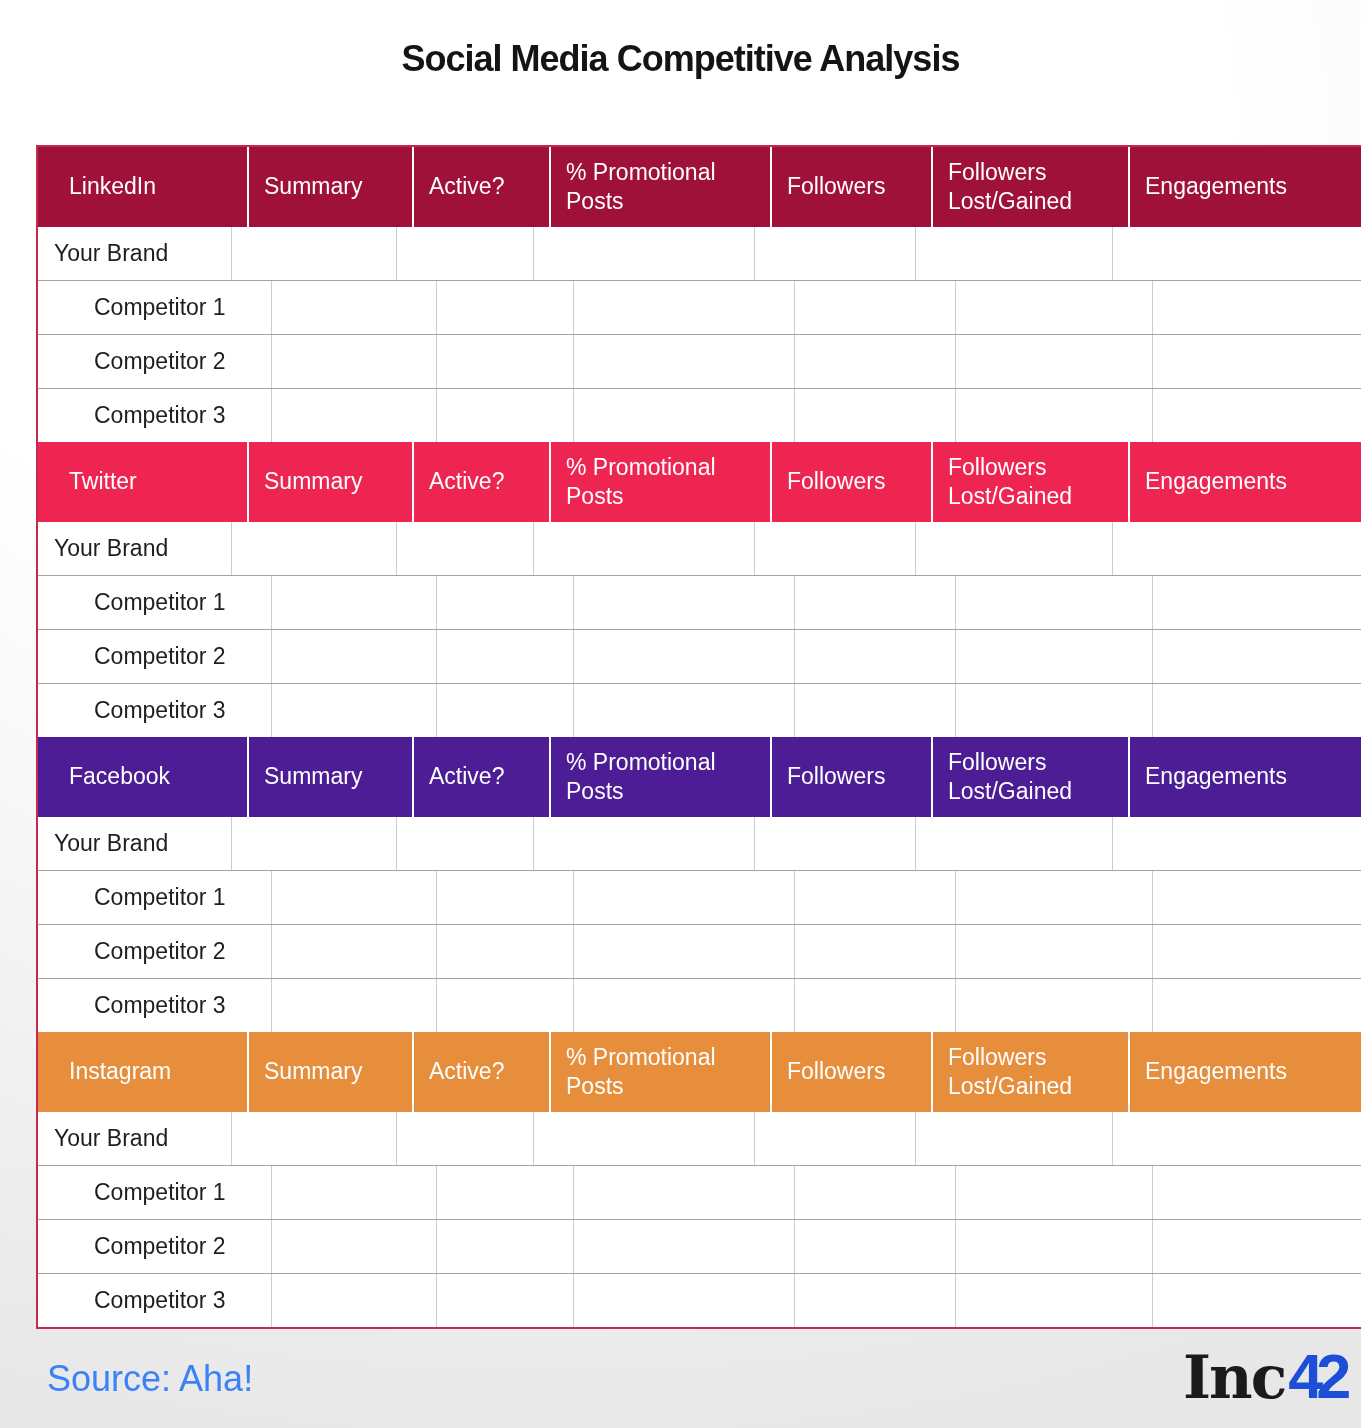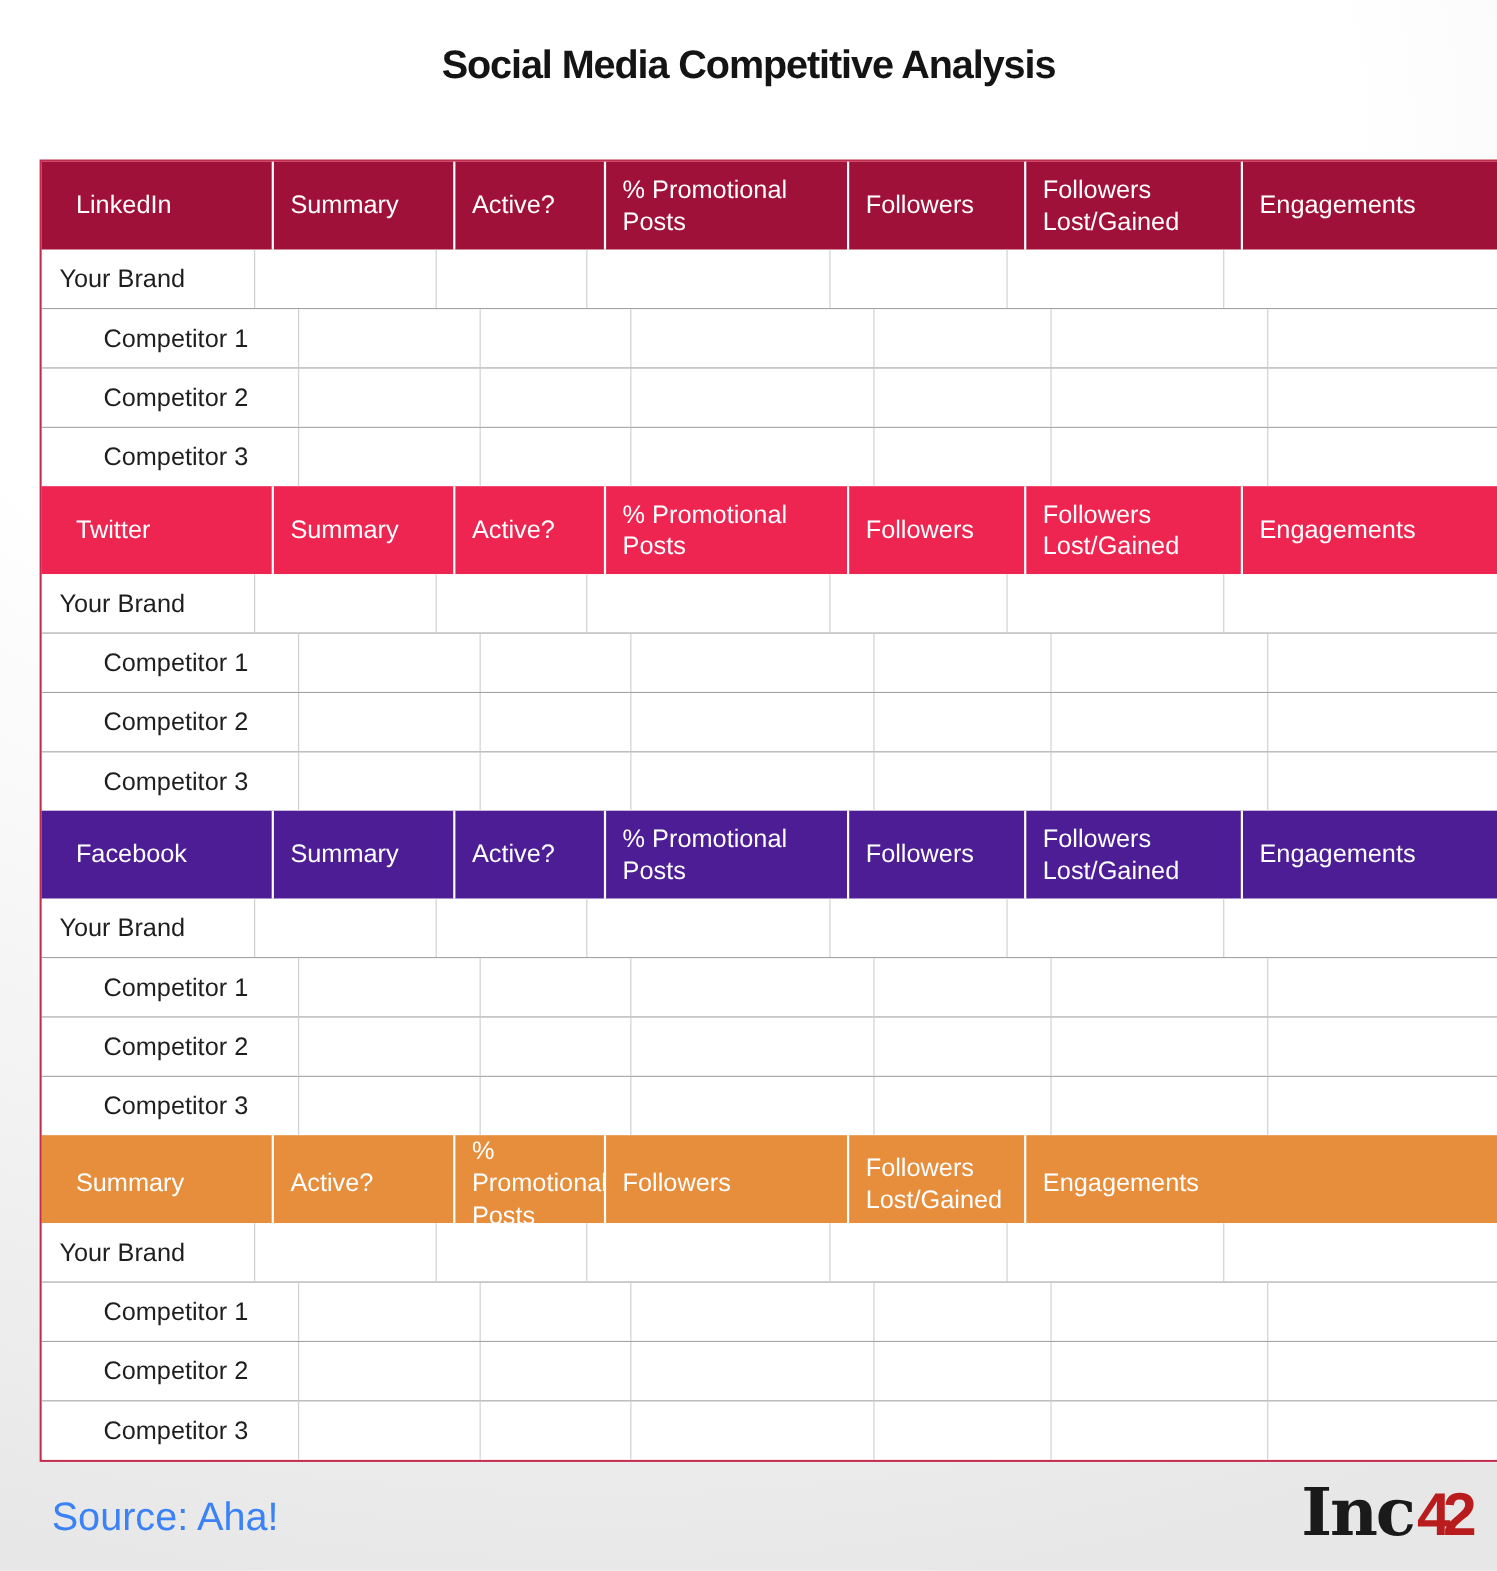--- a/index.html
+++ b/index.html
@@ -65,23 +65,23 @@
   .logo-inc {
     font-family: "DejaVu Serif", serif;
     font-weight: bold;
     font-size: 60px;
     letter-spacing: -2px;
     color: #1A1A1A;
   }
   .logo-42 {
     font-family: "Liberation Sans", sans-serif;
     font-weight: bold;
-    font-size: 55px;
+    font-size: 63px;
     letter-spacing: -7px;
-    color: #b91c1c;
+    color: #1d4ed8;
     margin-left: 3px;
   }
 </style>
 </head>
 <body>
 
 <div class="title">Social Media Competitive Analysis</div>
 
 <div id="table">
     <div class="section">
@@ -220,20 +220,21 @@
         <div class="bcell"></div>
         <div class="bcell"></div>
         <div class="bcell"></div>
         <div class="bcell"></div>
         <div class="bcell"></div>
         <div class="bcell"></div>
       </div>
     </div>
     <div class="section">
       <div class="section-header" style="background: rgb(231, 142, 60);">
+        <div class="hcell">Instagram</div>
         <div class="hcell">Summary</div>
         <div class="hcell">Active?</div>
         <div class="hcell">% Promotional Posts</div>
         <div class="hcell">Followers</div>
         <div class="hcell">Followers Lost/Gained</div>
         <div class="hcell">Engagements</div>
       </div>
       <div class="body-row">
         <div class="bcell label-cell">Your Brand</div>
         <div class="bcell"></div>

